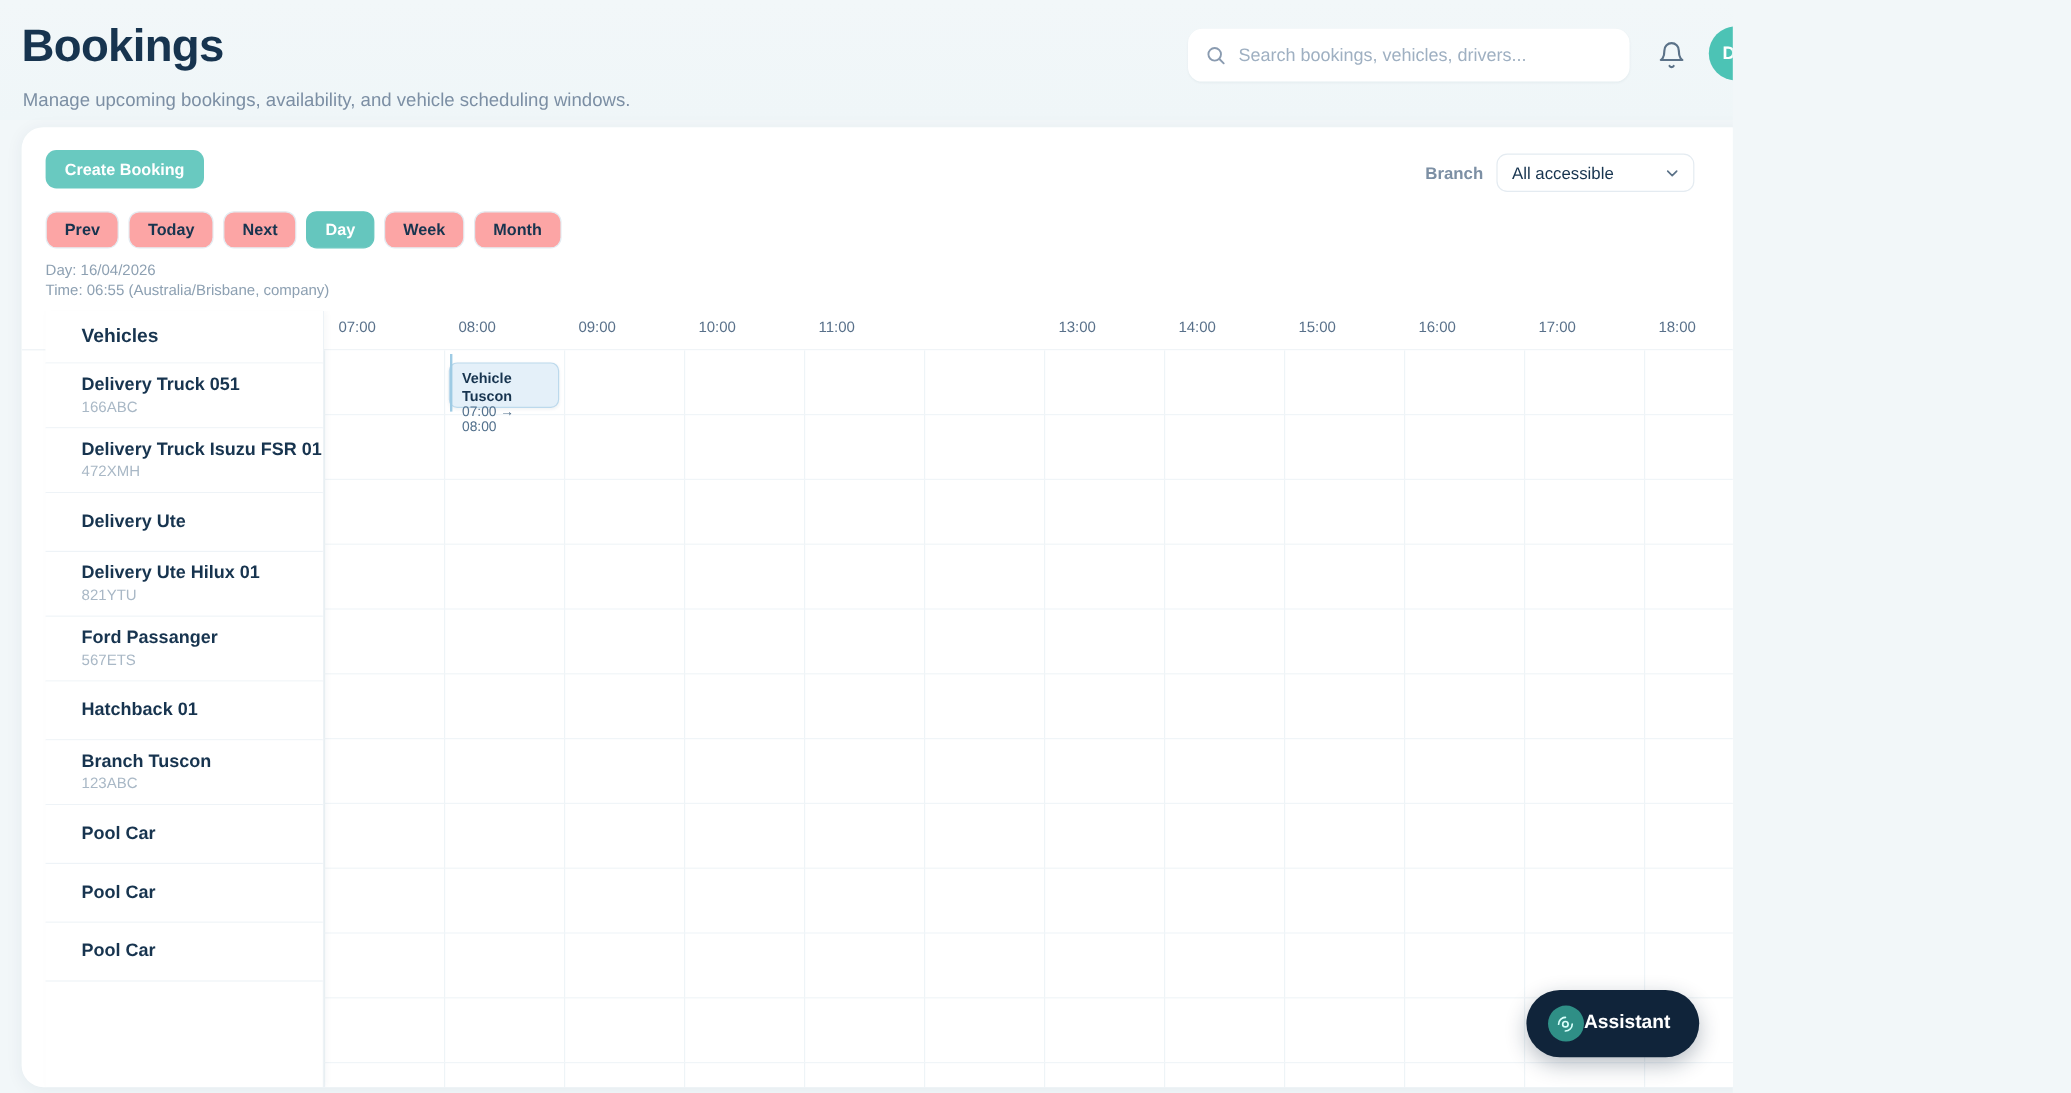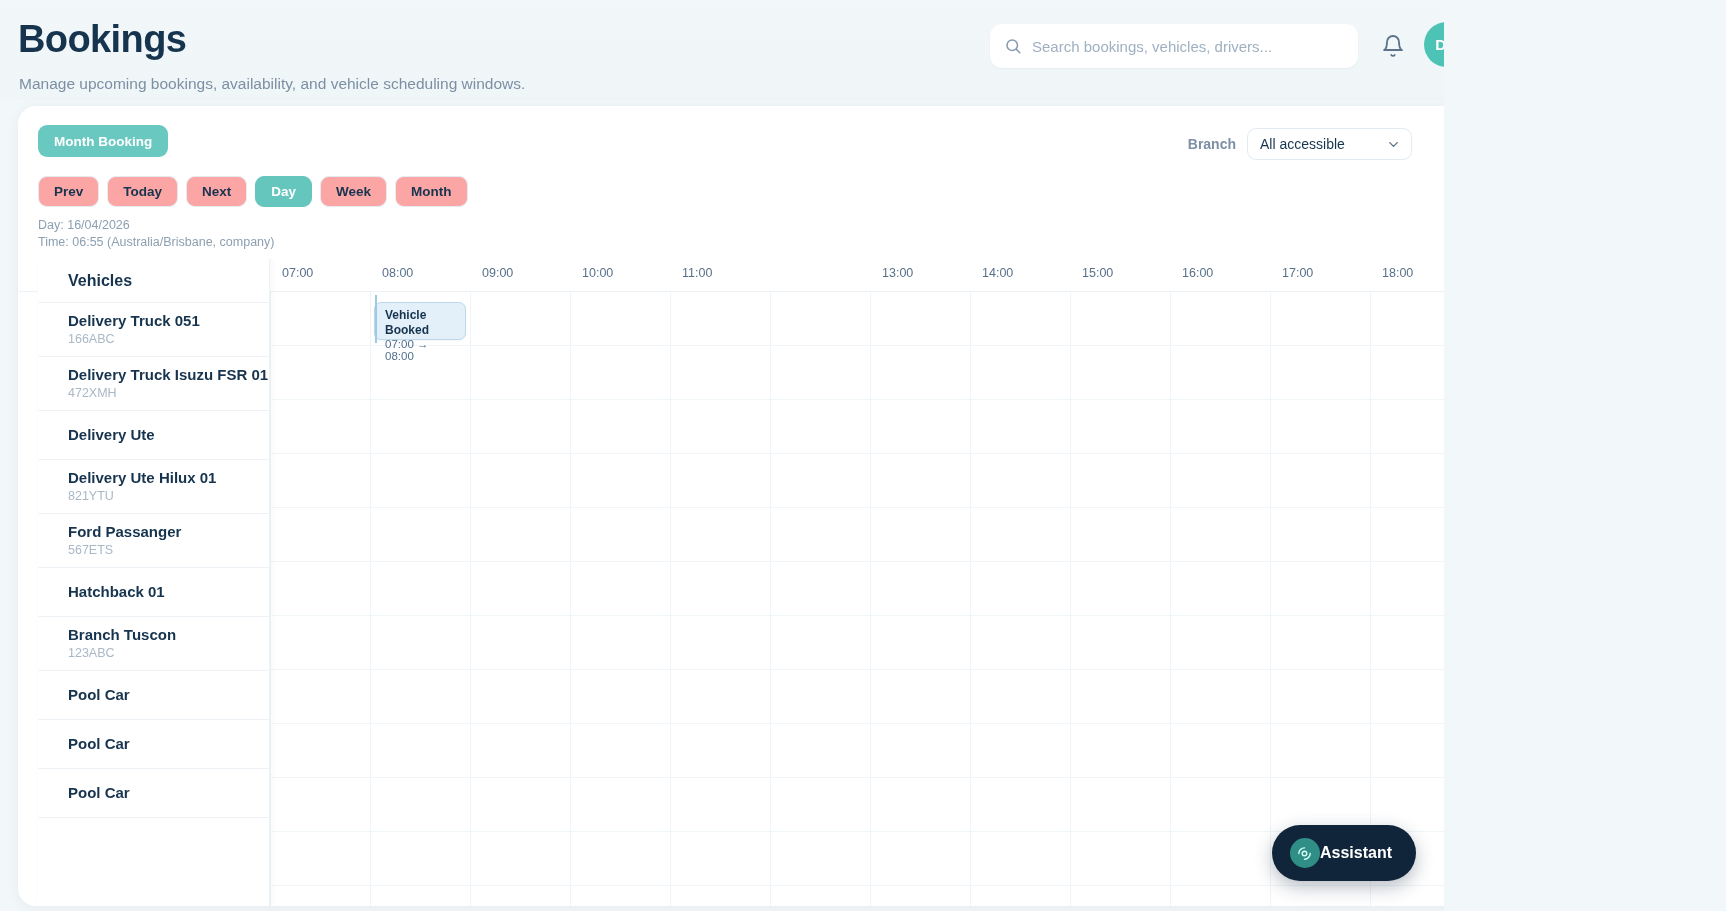--- a/index.html
+++ b/index.html
@@ -239,21 +239,21 @@
             <div class="grow" style="top: 162px; height: 54px;"></div>
             <div class="grow" style="top: 216px; height: 54px;"></div>
             <div class="grow" style="top: 270px; height: 54px;"></div>
             <div class="grow" style="top: 324px; height: 54px;"></div>
             <div class="grow" style="top: 378px; height: 54px;"></div>
             <div class="grow" style="top: 432px; height: 54px;"></div>
             <div class="grow" style="top: 486px; height: 54px;"></div>
             <div class="grow" style="top: 540px; height: 54px;"></div>
             <div class="event" style="left: 104px; top: 10px; width: 92px; height: 38px;">
               <span class="e-bar"></span>
-              <div class="e-title">Vehicle Booked</div>
+              <div class="e-title">Vehicle Tuscon</div>
               <div class="e-time">07:00 → 08:00</div>
             </div>
           </div>
         <div class="veh-col">
           <div class="veh-head">Vehicles</div>
           <div id="veh-list">
               <div class="veh-row tall">
                 <div class="vn">Delivery Truck 051</div>
                 <div class="vp">166ABC</div>
               </div>
@@ -287,21 +287,21 @@
               </div>
               <div class="veh-row">
                 <div class="vn">Pool Car</div>
               </div>
             </div>
         </div>
       </div>
     </div>
   </div>
 
-  <button class="btn-create">Month Booking</button>
+  <button class="btn-create">Create Booking</button>
   <div class="navbtns" id="navbtns">
       <button class="nbtn">Prev</button>
       <button class="nbtn">Today</button>
       <button class="nbtn">Next</button>
       <button class="nbtn active">Day</button>
       <button class="nbtn">Week</button>
       <button class="nbtn">Month</button>
     </div>
   <div class="meta-day">Day: 16/04/2026</div>
   <div class="meta-time">Time: 06:55 (Australia/Brisbane, company)</div>

